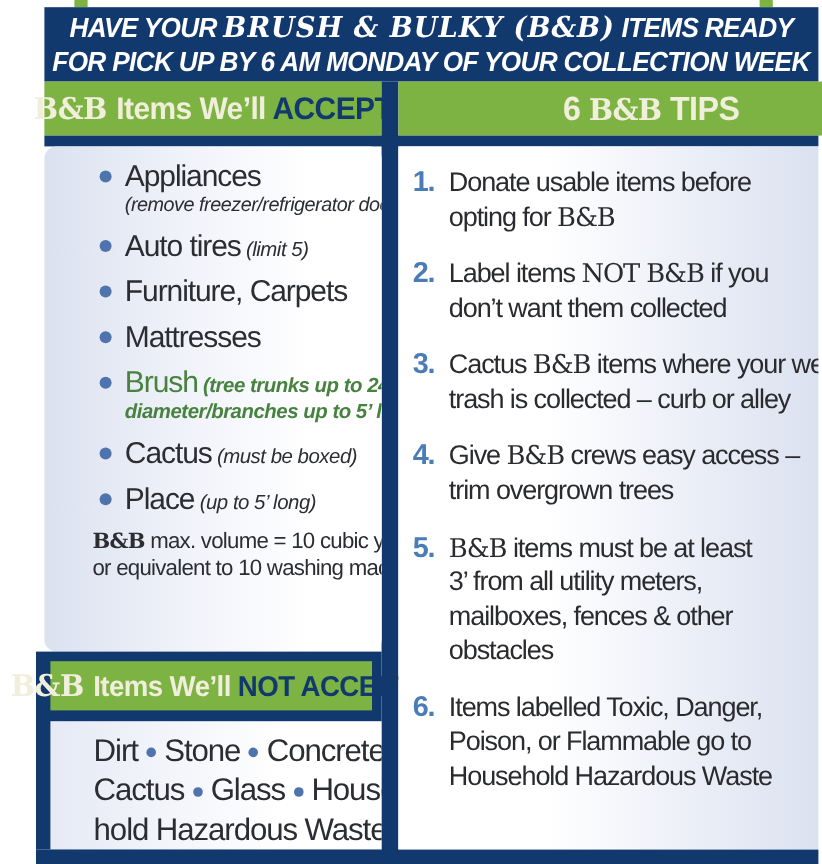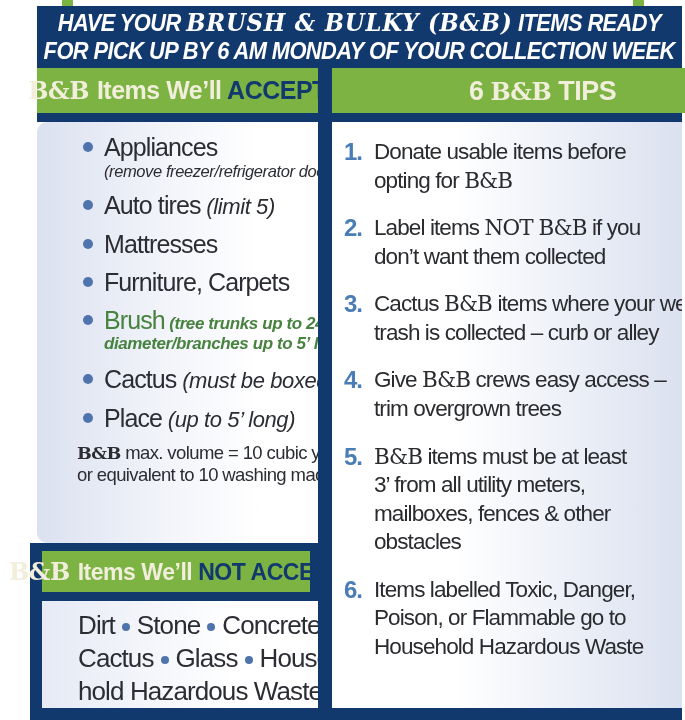--- a/index.html
+++ b/index.html
@@ -37,21 +37,21 @@
 
   .panel-accept {
     position:absolute; left:37px; top:122px; width:281px; height:421px;
     background:linear-gradient(90deg, var(--panel_tint) 0%, #f2f4fa 45%, #ffffff 80%);
     box-sizing:border-box; padding:12px 8px 0 46px; overflow:hidden;border-radius:10px;
   }
   .acc-item { display:flex; margin-top:12px; }
   .acc-item:first-child { margin-top:0; }
   .bullet { flex:none; width:10px; height:10px; border-radius:50%; background:var(--bullet_blue); margin:8px 11px 0 0; }
   .acc-text { color:var(--text_dark); font-size:25px; letter-spacing:-0.9px; line-height:1.04; white-space:nowrap; }
-  .note-inline { font-style:italic; font-size:22px; letter-spacing:-0.4px; }
+  .note-inline { font-style:italic; font-size:17px; letter-spacing:-0.4px; }
   .note-below { font-style:italic; font-size:16.5px; letter-spacing:-0.4px; line-height:1.1; margin-top:2px; white-space:nowrap; }
   .brush .name { color:var(--brush_green); font-weight:normal; }
   .brush .note-inline, .brush .note-below { color:var(--brush_green); font-weight:bold; font-size:17px; }
   .footnote { margin-top:11px; margin-left:-6px; color:var(--text_dark); font-size:18.5px; letter-spacing:-0.6px; line-height:1.15; white-space:nowrap; }
   .footnote .serif { font-weight:bold; font-size:17.5px; }
 
   .notaccept-frame { position:absolute; left:30px; top:543px; width:288px; height:165px; background:var(--navy); }
   .band-notaccept { position:absolute; left:12px; top:8px; width:268px; height:41px; background:var(--green); display:flex; align-items:center; justify-content:center; }
   .band-notaccept .band-title { font-size:24px; }
   .panel-notaccept {
@@ -102,25 +102,25 @@
       <div class="acc-item">
         <span class="bullet"></span>
         <div class="acc-text"><span class="name">Appliances</span><div class="note-below">(remove freezer/refrigerator doors)</div></div>
       </div>
       <div class="acc-item">
         <span class="bullet"></span>
         <div class="acc-text"><span class="name">Auto tires</span><span class="note-inline"> (limit 5)</span></div>
       </div>
       <div class="acc-item">
         <span class="bullet"></span>
-        <div class="acc-text"><span class="name">Mattresses</span></div>
+        <div class="acc-text"><span class="name">Furniture, Carpets</span></div>
       </div>
       <div class="acc-item">
         <span class="bullet"></span>
-        <div class="acc-text"><span class="name">Furniture, Carpets</span></div>
+        <div class="acc-text"><span class="name">Mattresses</span></div>
       </div>
       <div class="acc-item brush">
         <span class="bullet"></span>
         <div class="acc-text"><span class="name">Brush</span><span class="note-inline"> (tree trunks up to 24” in</span><div class="note-below">diameter/branches up to 5’ long)</div></div>
       </div>
       <div class="acc-item">
         <span class="bullet"></span>
         <div class="acc-text"><span class="name">Cactus</span><span class="note-inline"> (must be boxed)</span></div>
       </div>
       <div class="acc-item">

